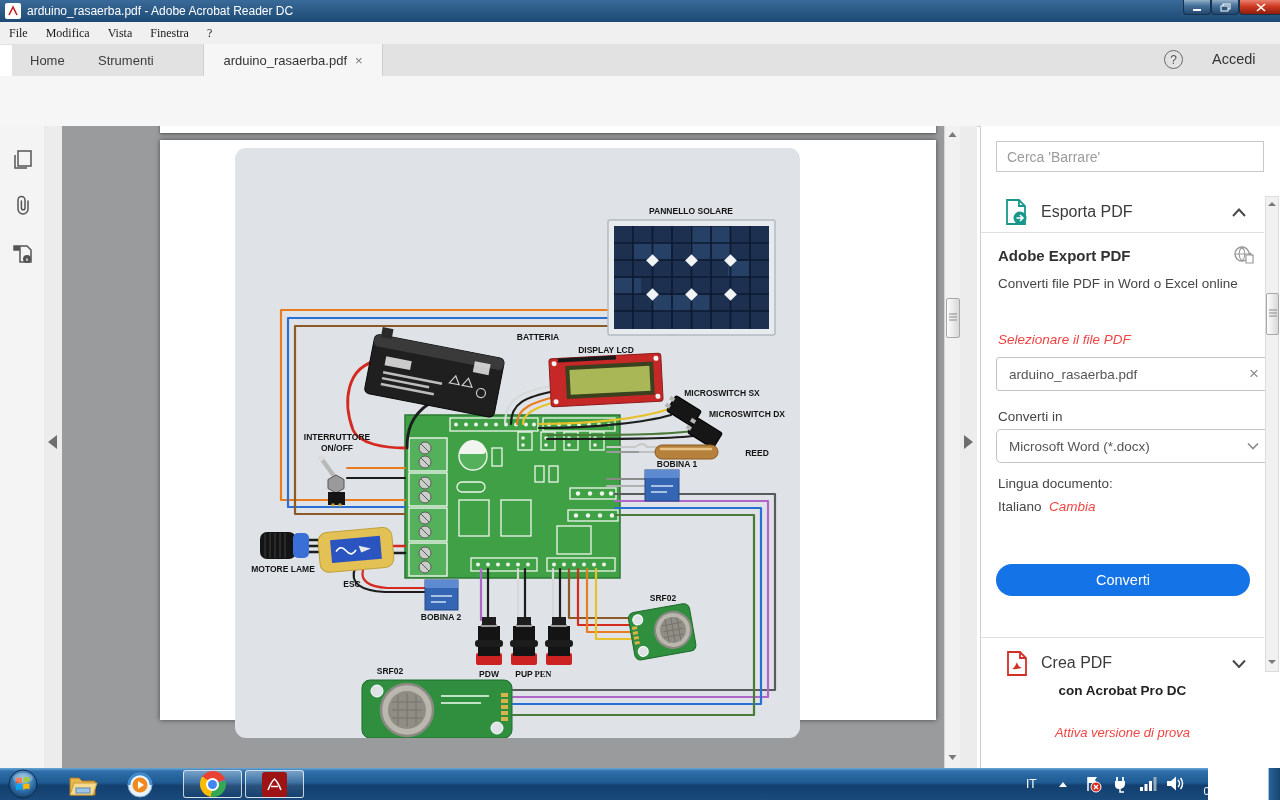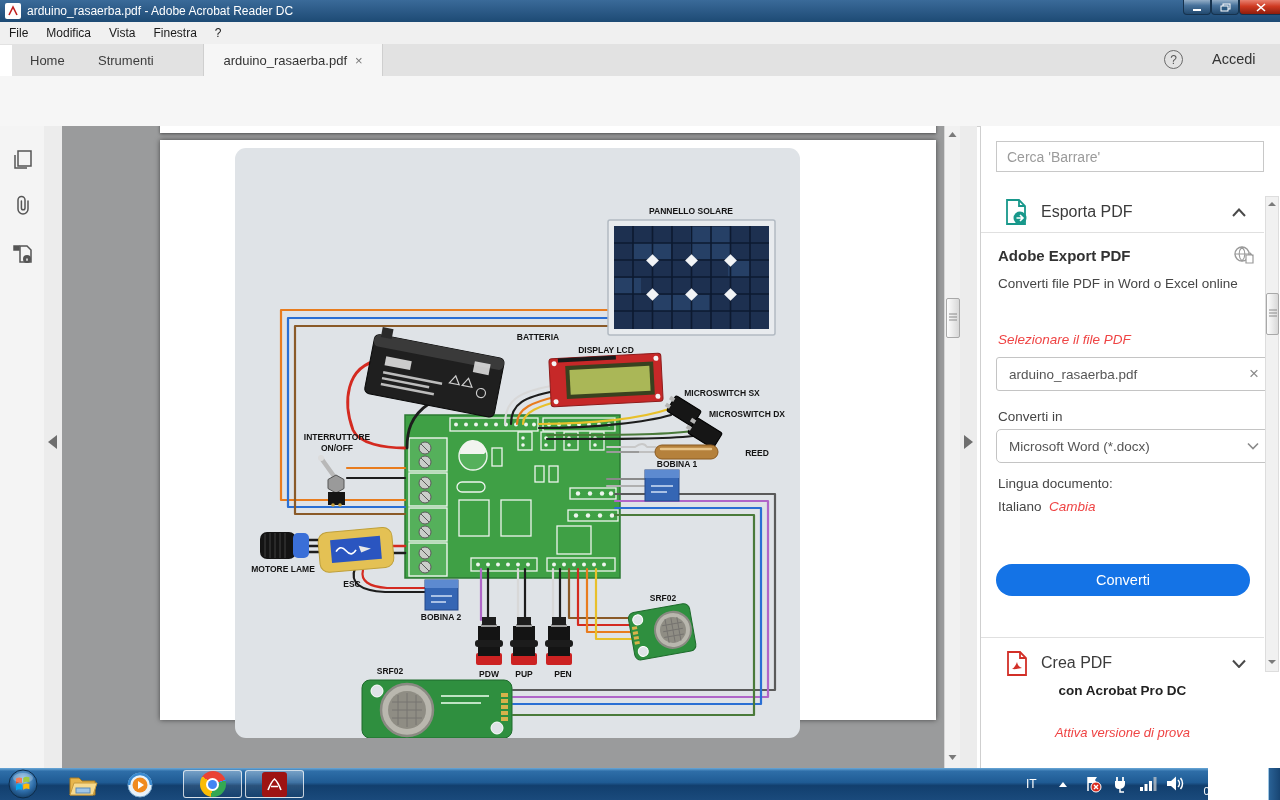--- a/index.html
+++ b/index.html
@@ -10,21 +10,21 @@
     background:linear-gradient(#3a6a99,#1d4a74);color:#fff;font-size:12px;}
   .titlebar .appico{position:absolute;left:5px;top:3px;width:16px;height:16px;background:#fff;
     border-radius:2px;display:flex;align-items:center;justify-content:center;}
   .titlebar .ttl{position:absolute;left:27px;top:4px;}
   .winbtn{position:absolute;top:0;height:15px;border:1px solid #16324d;border-top:none;border-radius:0 0 4px 4px;
     background:linear-gradient(rgba(255,255,255,.45),rgba(255,255,255,.1) 40%,rgba(0,0,0,.15));
     display:flex;align-items:center;justify-content:center;box-sizing:border-box;}
   .winbtn.close{background:linear-gradient(#e88170,#cf3a22 45%,#8e1d0c);}
   .menubar{position:absolute;left:0;top:22px;width:1280px;height:22px;background:#f0f0f0;
     border-bottom:1px solid #e2e2e2;font-size:12px;color:#1a1a1a;display:flex;align-items:center;}
-  .menubar span{padding:0 9px;}
+  .menubar span{padding:0 9px;font-family:Liberation Serif, serif;}
   .tabbar{position:absolute;left:12px;top:44px;width:1280px;height:32px;background:#e2e2e2;border-bottom:1px solid #cfcfcf;}
   .tab{position:absolute;top:0;height:32px;display:flex;align-items:center;font-size:13px;color:#3c3c3c;}
   .tab.active{background:#f6f6f6;border-left:1px solid #cfcfcf;border-right:1px solid #cfcfcf;color:#333;}
   .toolbar{position:absolute;left:0;top:76px;width:1280px;height:50px;background:#f6f6f6;border-bottom:1px solid #cfcfcf;}
   .tbico{position:absolute;top:90px;width:22px;height:22px;}
   .tbsep{position:absolute;top:86px;width:1px;height:30px;background:#cfcfcf;}
   .tbtxt{position:absolute;top:95px;font-size:12px;color:#333;}
   .sharebtn{position:absolute;left:1134px;top:86px;width:131px;height:31px;border-radius:16px;background:#1473e6;
     color:#fff;font-size:14px;font-weight:bold;display:flex;align-items:center;justify-content:center;gap:7px;}
   
@@ -587,21 +587,21 @@
       <div class="dlabel" style="left:512px;top:261px;">MICROSWITCH DX</div>
       <div class="dlabel" style="left:522px;top:300px;">REED</div>
       <div class="dlabel" style="left:442px;top:311px;">BOBINA 1</div>
       <div class="dlabel" style="left:102px;top:284px;">INTERRUTTORE</div>
       <div class="dlabel" style="left:102px;top:295px;">ON/OFF</div>
       <div class="dlabel" style="left:48px;top:416px;">MOTORE LAME</div>
       <div class="dlabel" style="left:117px;top:431px;">ESC</div>
       <div class="dlabel" style="left:206px;top:464px;">BOBINA 2</div>
       <div class="dlabel" style="left:254px;top:521px;">PDW</div>
       <div class="dlabel" style="left:289px;top:521px;">PUP</div>
-      <div class="dlabel" style="left:328px;top:521px;">PEN</div>
+      <div class="dlabel" style="left:308px;top:521px;font-family:Liberation Serif, serif;">PEN</div>
       <div class="dlabel" style="left:428px;top:445px;">SRF02</div>
       <div class="dlabel" style="left:155px;top:518px;">SRF02</div>
     </div>
   </div>
 </div>
 
 <div class="vscroll">
   <svg class="abs" style="left:3px;top:5px;" width="9" height="7">
       <path d="M0.5,6 L4.5,1 L8.5,6 z" fill="#7a7a7a"></path>
     </svg>

